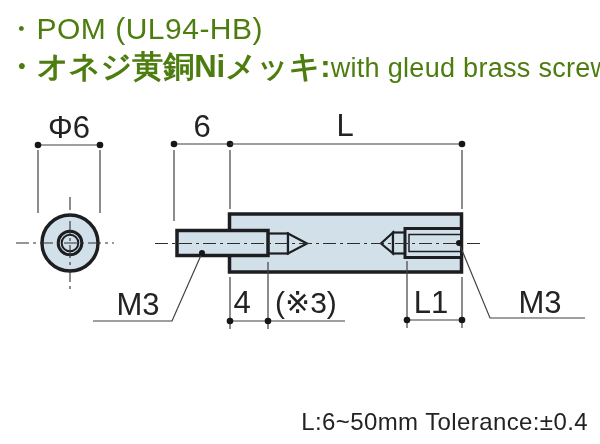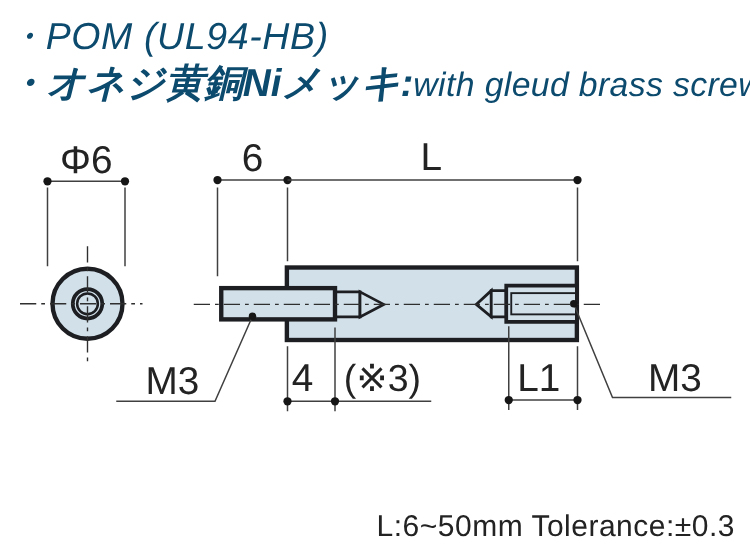--- a/index.html
+++ b/index.html
@@ -6,21 +6,21 @@
     --part-fill:#d2e0ea;
     --outline:#1c1e21;
     --dimension:#404040;
   }
   html,body{margin:0;padding:0;}
   body{
     width:600px;height:444px;position:relative;background:#ffffff;
     font-family:"Liberation Sans","DejaVu Sans",sans-serif;color:#222;
     overflow:hidden;
   }
-  .note-line{position:absolute;white-space:nowrap;color:#0c4a6e;font-style:italic;}
+  .note-line{position:absolute;white-space:nowrap;color:#4d7c0f;}
   #note1{left:6px;top:9px;font-size:30px;font-weight:500;letter-spacing:0.5px;}
   #note2{left:6px;top:46px;font-size:31px;}
   #note2 .jp{font-weight:bold;letter-spacing:0px;}
   #note2 .en{font-weight:normal;font-size:27px;letter-spacing:0.3px;}
   #footer-note{
     position:absolute;right:12px;top:408px;font-size:24px;
     letter-spacing:0.4px;color:#232323;white-space:nowrap;
   }
   svg{position:absolute;left:0;top:0;}
   svg text{font-family:"Liberation Sans","DejaVu Sans",sans-serif;fill:#232323;}
@@ -121,13 +121,13 @@
     </g>
 
     <g>
       <polyline class="dim" points="585,318 490,318 459,243"></polyline>
       <circle class="dim-dot" cx="459" cy="243" r="3"></circle>
       <text class="dim-label" x="540" y="313">M3</text>
     </g>
   </g>
 </svg>
 
-<div id="footer-note">L:6~50mm Tolerance:±0.3</div>
+<div id="footer-note">L:6~50mm Tolerance:±0.4</div>
 
 </body></html>

